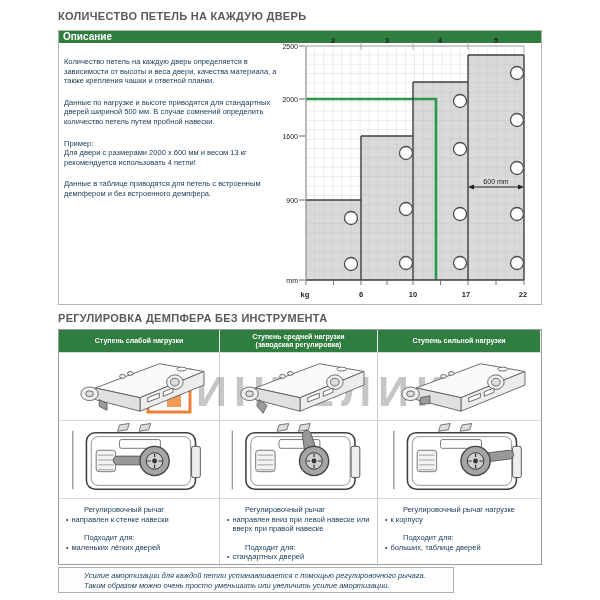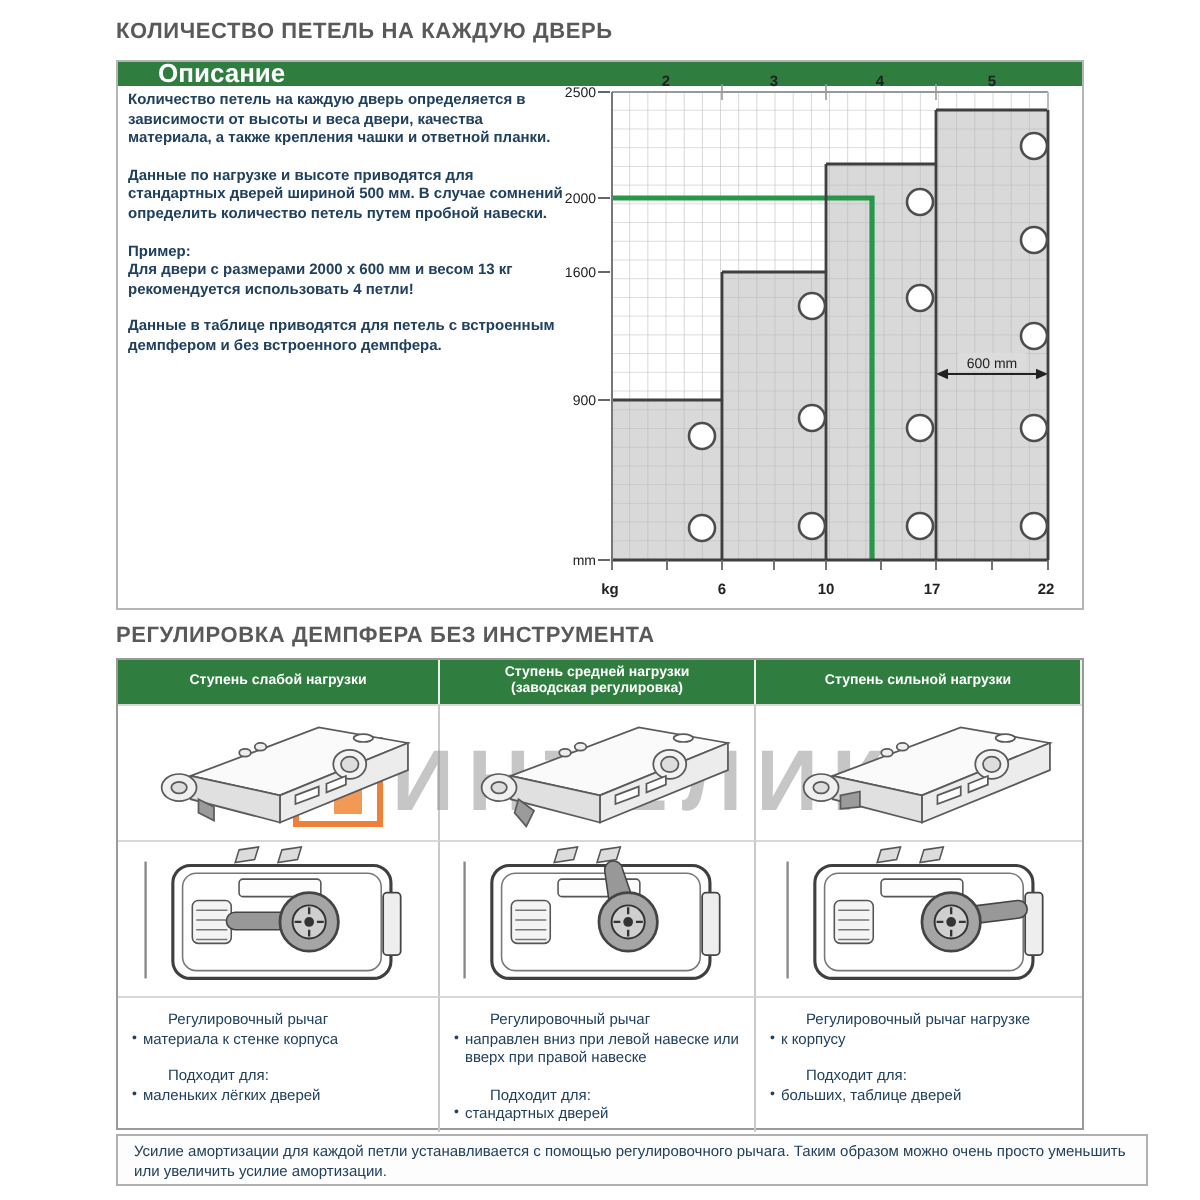--- a/index.html
+++ b/index.html
@@ -11,25 +11,25 @@
   .sec-title{
     position:absolute;left:58px;font-size:11px;font-weight:bold;color:#595959;
     letter-spacing:.3px;white-space:nowrap;
   }
   
   .desc-box{
     position:absolute;left:58px;top:30px;width:484px;height:275px;
     border:1px solid #b5b5b5;background:#fff;box-sizing:border-box;
   }
   .green-bar{
-    background:#2f7d3f;color:#fff;font-size:13px;font-weight:bold;
-    padding:2px 20px;line-height:8px;height:8px;
+    background:#2f7d3f;color:#fff;font-size:10px;font-weight:bold;
+    padding:2px 4px;line-height:8px;height:8px;
   }
   .desc-text{position:absolute;left:5px;top:14px;width:218px;font-size:7.5px;line-height:9.6px;}
-  .para{margin:0 0 9px 0;white-space:pre-line;font-weight:bold;}
+  .para{margin:12px 0 9px 0;white-space:pre-line;}
   .chart-wrap{position:absolute;left:202px;top:6px;width:282px;height:266px;}
   svg text{font-family:"Liberation Sans", sans-serif;}
   .ax{font-size:7px;fill:#222;}
   .axb{font-size:7.5px;font-weight:bold;fill:#222;}
   
   .adj-table{
     position:absolute;left:58px;top:329px;width:484px;height:236px;
     border:1px solid #9a9a9a;box-sizing:border-box;
     display:grid;grid-template-columns:161px 158px 163px;grid-template-rows:22px 68px 78px 68px;
     background:transparent;
@@ -49,23 +49,23 @@
   .text-cell{
     border-right:1px solid #c9c9c9;border-top:1px solid #d8d8d8;box-sizing:border-box;
     padding:6px 5px 0 5px;font-size:7.5px;line-height:9.5px;
   }
   .text-cell.last{border-right:none;}
   .tc-title{margin:0 0 0 0;padding-left:20px;}
   .bullet{display:flex;}
   .bullet::before{content:"•";flex:0 0 auto;margin:0 3px 0 2px;font-size:7px;}
   .gap{height:9px;}
   .note-box{
-    position:absolute;left:58px;top:567px;width:516px;height:26px;box-sizing:border-box;
-    border:1px solid #b0b0b0;background:#fdfdfd;padding:3px 8px;
-    font-size:7.5px;line-height:10px;
+    position:absolute;left:58px;top:567px;width:396px;height:26px;box-sizing:border-box;
+    border:1px solid #b0b0b0;background:#fdfdfd;padding:3px 25px;
+    font-size:7.5px;line-height:10px;font-style:italic;
   }
   
   .watermark{
     position:absolute;left:146px;top:364px;height:54px;display:flex;align-items:center;
     z-index:2;pointer-events:none;
   }
   .wm-logo{position:relative;z-index:5;width:46px;height:46px;flex:0 0 auto;}
   .wm-text{
     font-size:43px;font-weight:bold;color:#8f8f8f;opacity:.5;letter-spacing:7px;
     line-height:1;margin-left:4px;white-space:nowrap;
@@ -312,21 +312,21 @@
       <path d="M106,31 L130,28 a4.5,4.5 0 0 1 1,9 L107,40 Z" fill="#989898" stroke="#444" stroke-width="0.8"></path>
       <circle cx="96" cy="39" r="15" fill="#a5a5a5" stroke="#444" stroke-width="1.4"></circle>
       <circle cx="96" cy="39" r="8.5" fill="#cfcfcf" stroke="#333" stroke-width="1"></circle>
       <circle cx="96" cy="39" r="2.5" fill="#333"></circle>
       <path d="M96,31.5 V35 M96,43 V46.5 M88.5,39 H92 M100,39 H103.5" stroke="#333" stroke-width="1.2"></path>
     </svg>
   </div>
 
   <div class="text-cell">
     <div class="tc-title">Регулировочный рычаг</div>
-    <div class="bullet">материала к стенке корпуса</div>
+    <div class="bullet">направлен к стенке навески</div>
     <div class="gap"></div>
     <div class="tc-title">Подходит для:</div>
     <div class="bullet">маленьких лёгких дверей</div>
   </div>
   <div class="text-cell">
     <div class="tc-title">Регулировочный рычаг</div>
     <div class="bullet">направлен вниз при левой навеске или вверх при правой навеске</div>
     <div class="gap"></div>
     <div class="tc-title">Подходит для:</div>
     <div class="bullet">стандартных дверей</div>

